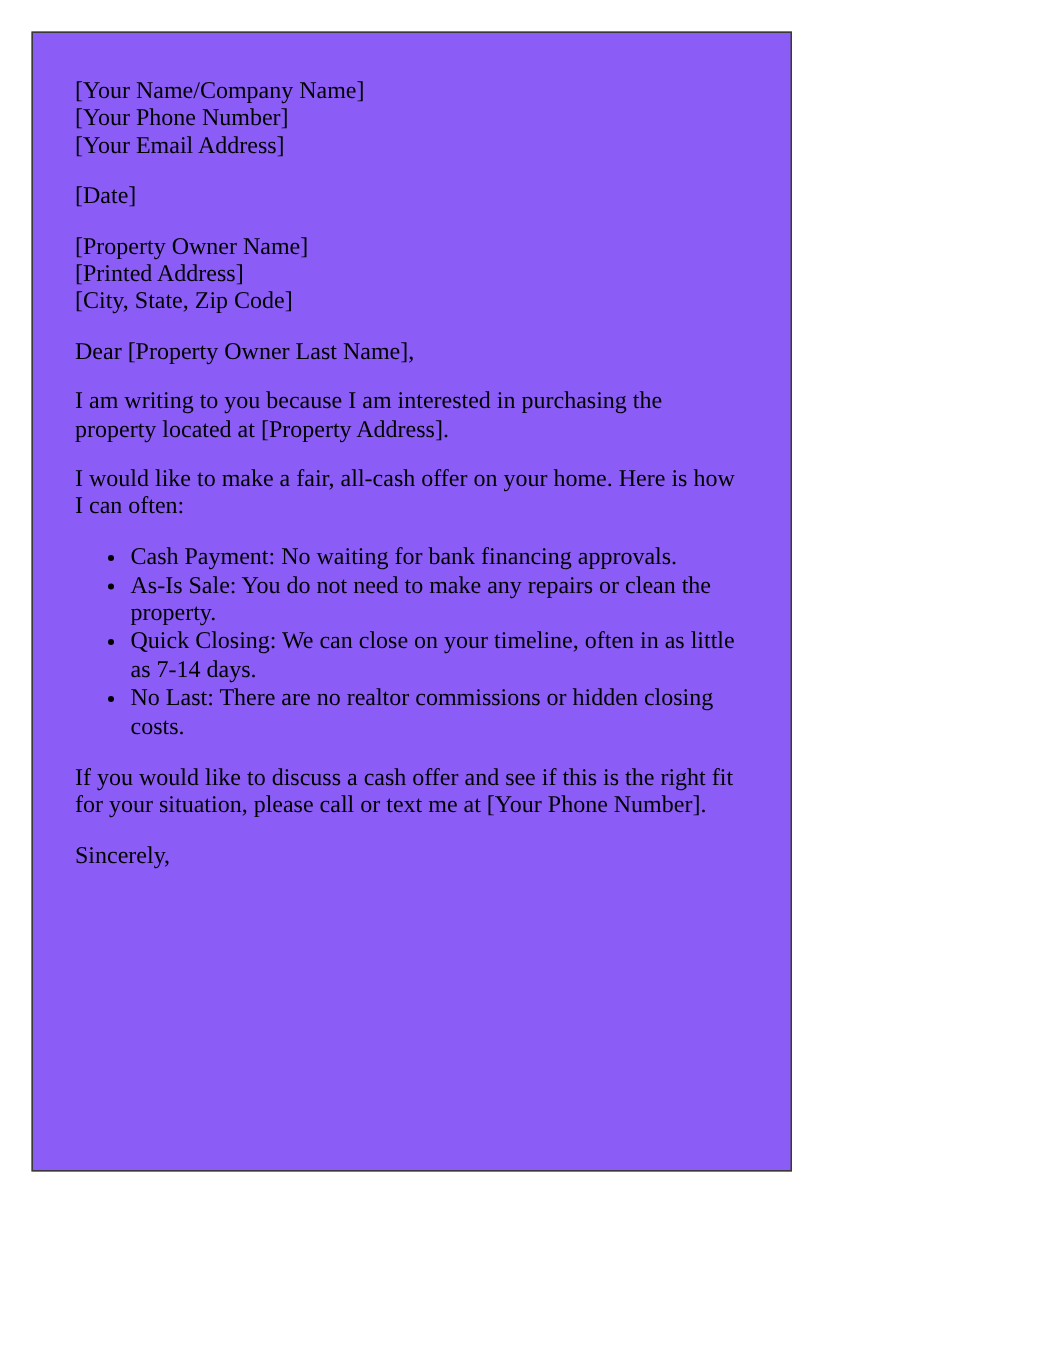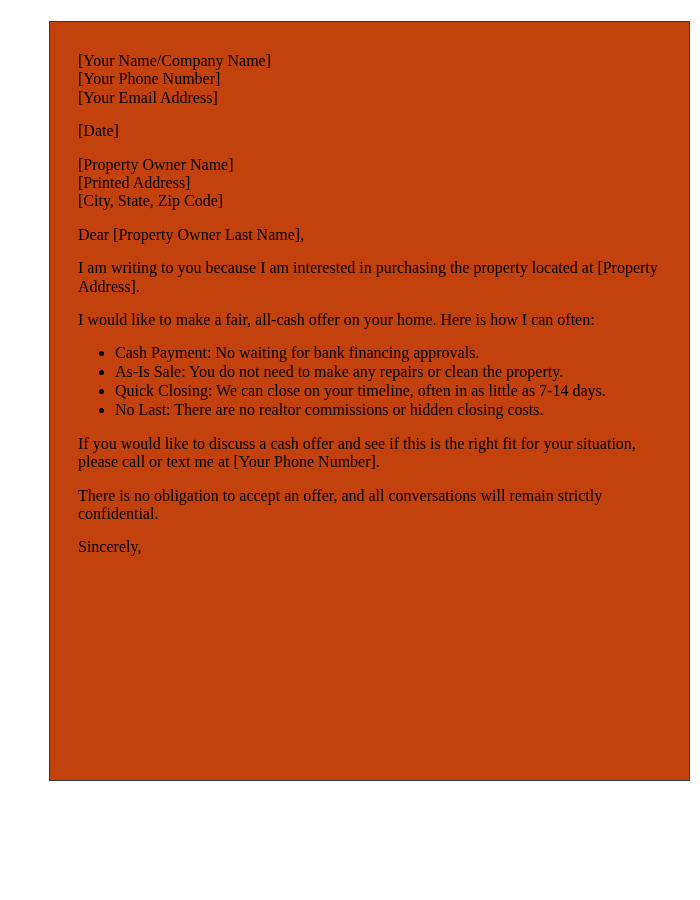--- a/index.html
+++ b/index.html
@@ -13,27 +13,26 @@
     height: 900px;
     background: #ffffff;
     overflow: hidden;
     font-family: "Liberation Serif", "DejaVu Serif", serif;
     color: #000000;
   }
   .letter {
     position: absolute;
     left: 21px;
     top: 21px;
-    width: 641px;
+    width: 507px;
     height: 760px;
     box-sizing: border-box;
     border: 1px solid #3a3a3a;
     padding: 30px 30px 30px 28px;
-    background: #c2410c;
-    margin-left: 28px;
+    background: #8b5cf6;
   }
   .letter p,
   .letter .block {
     margin: 0 0 15px 0;
     font-size: 16px;
     line-height: 1.15;
   }
   .block div {
     margin: 0;
   }
@@ -79,19 +78,18 @@
 
     <ul class="benefits">
       <li><span class="b">Cash Payment:</span><span> No waiting for bank financing approvals.</span></li>
       <li><span class="b">As-Is Sale:</span><span> You do not need to make any repairs or clean the property.</span></li>
       <li><span class="b">Quick Closing:</span><span> We can close on your timeline, often in as little as 7-14 days.</span></li>
       <li><span class="b">No Last:</span><span> There are no realtor commissions or hidden closing costs.</span></li>
     </ul>
 
     <p><span>If you would like to discuss a cash offer and see if this is the right fit for your situation, please call or text me at </span><span class="b">[Your Phone Number]</span><span>.</span></p>
 
-    <p>There is no obligation to accept an offer, and all conversations will remain strictly confidential.</p>
 
     <p>Sincerely,</p>
 
 
   </div>
 </div>
 
 </body></html>

